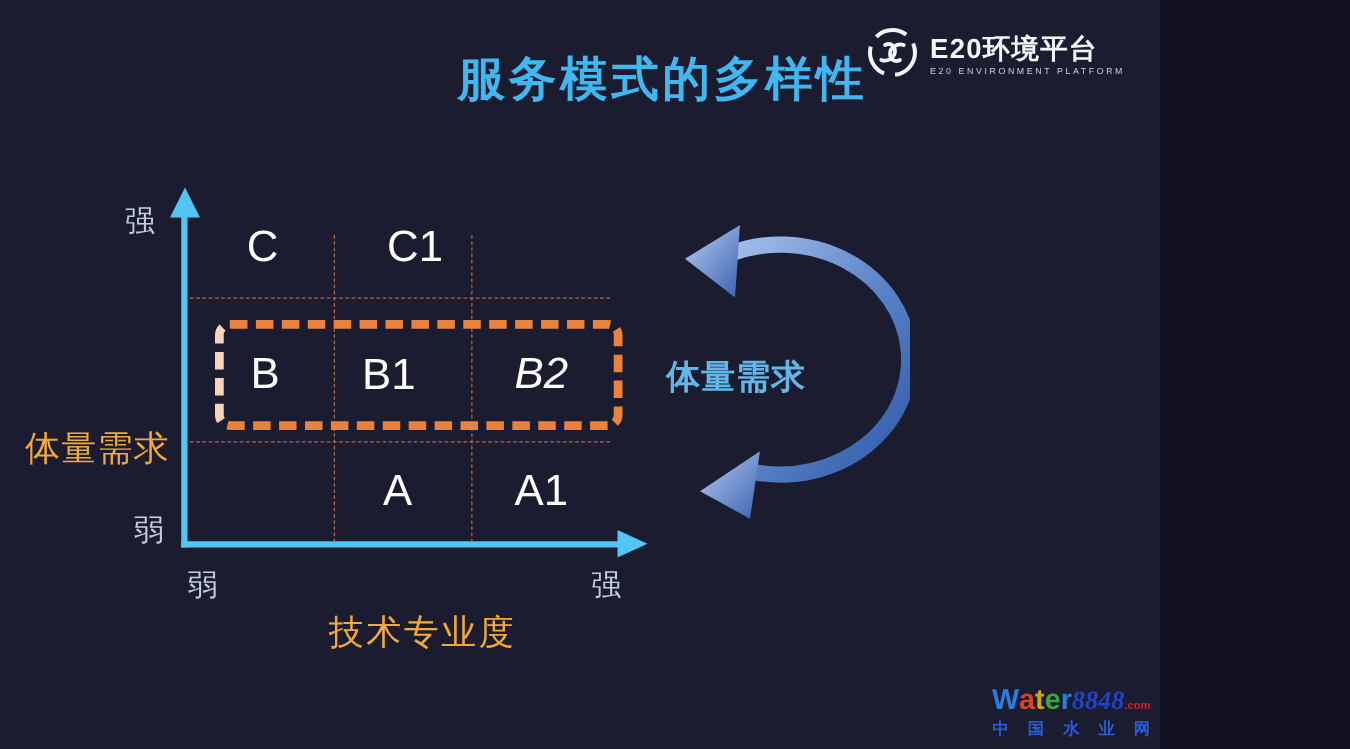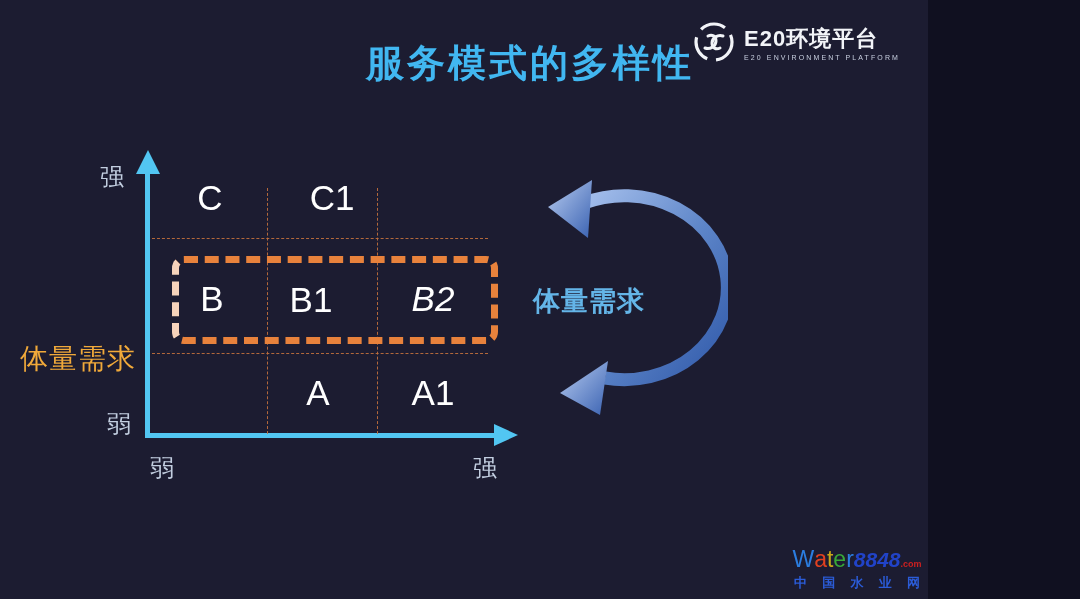--- a/index.html
+++ b/index.html
@@ -52,25 +52,25 @@
     color:#64b5e8;letter-spacing:1px;
   }
   .right-text{
     position:absolute;left:770px;top:258px;color:#ffffff;font-size:32px;
     line-height:42px;letter-spacing:1px;
   }
   .cycle-arrow{position:absolute;left:528px;top:150px;}
   
   .water-logo{position:absolute;right:6px;bottom:7px;width:130px;}
   .water-top{display:flex;align-items:baseline;justify-content:center;line-height:1;}
-  .water-word{font-size:23px;font-weight:normal;}
+  .water-word{font-size:23px;font-weight:bold;}
   .water-word span{display:inline-block;}
   .w-l0{color:#2b7de0;} .w-l1{color:#e04020;} .w-l2{color:#c8a818;}
   .w-l3{color:#38a838;} .w-l4{color:#2b7de0;}
-  .water-num{font-family:Liberation Sans, sans-serif;font-style:italic;
+  .water-num{font-family:Liberation Serif, serif;font-style:italic;
     font-size:21px;color:#2143c8;font-weight:bold;}
   .water-tld{font-size:9px;color:#cc2020;font-weight:bold;}
   .water-cn{display:flex;justify-content:space-between;margin-top:3px;padding:0 2px;
     font-size:13px;font-weight:bold;color:#2b5cd8;}
 </style>
 </head>
 <body>
 
 <div class="stage">
 
@@ -109,20 +109,21 @@
   <div class="cell-label" style="left:433px;top:299px;font-style:italic;">B2</div>
   <div class="cell-label" style="left:318px;top:393px;">A</div>
   <div class="cell-label" style="left:433px;top:393px;">A1</div>
 
   <div class="endpoint" style="left:112px;top:177px;">强</div>
   <div class="endpoint" style="left:119px;top:424px;">弱</div>
   <div class="endpoint" style="left:162px;top:468px;">弱</div>
   <div class="endpoint" style="left:485px;top:468px;">强</div>
 
   <div class="axis-title axis-title-y">体量需求</div>
+  <div class="axis-title axis-title-x">技术专业度</div>
 
   <div class="cycle-arrow">
     <svg width="200" height="280" viewBox="0 0 200 280">
       <defs>
         <linearGradient id="arcGrad" x1="0" y1="0" x2="1" y2="1">
           <stop offset="0" stop-color="#a5bfec"></stop>
           <stop offset="0.5" stop-color="#5d85c8"></stop>
           <stop offset="1" stop-color="#2e57a8"></stop>
         </linearGradient>
         <linearGradient id="headGrad" x1="0" y1="0" x2="1" y2="1">

